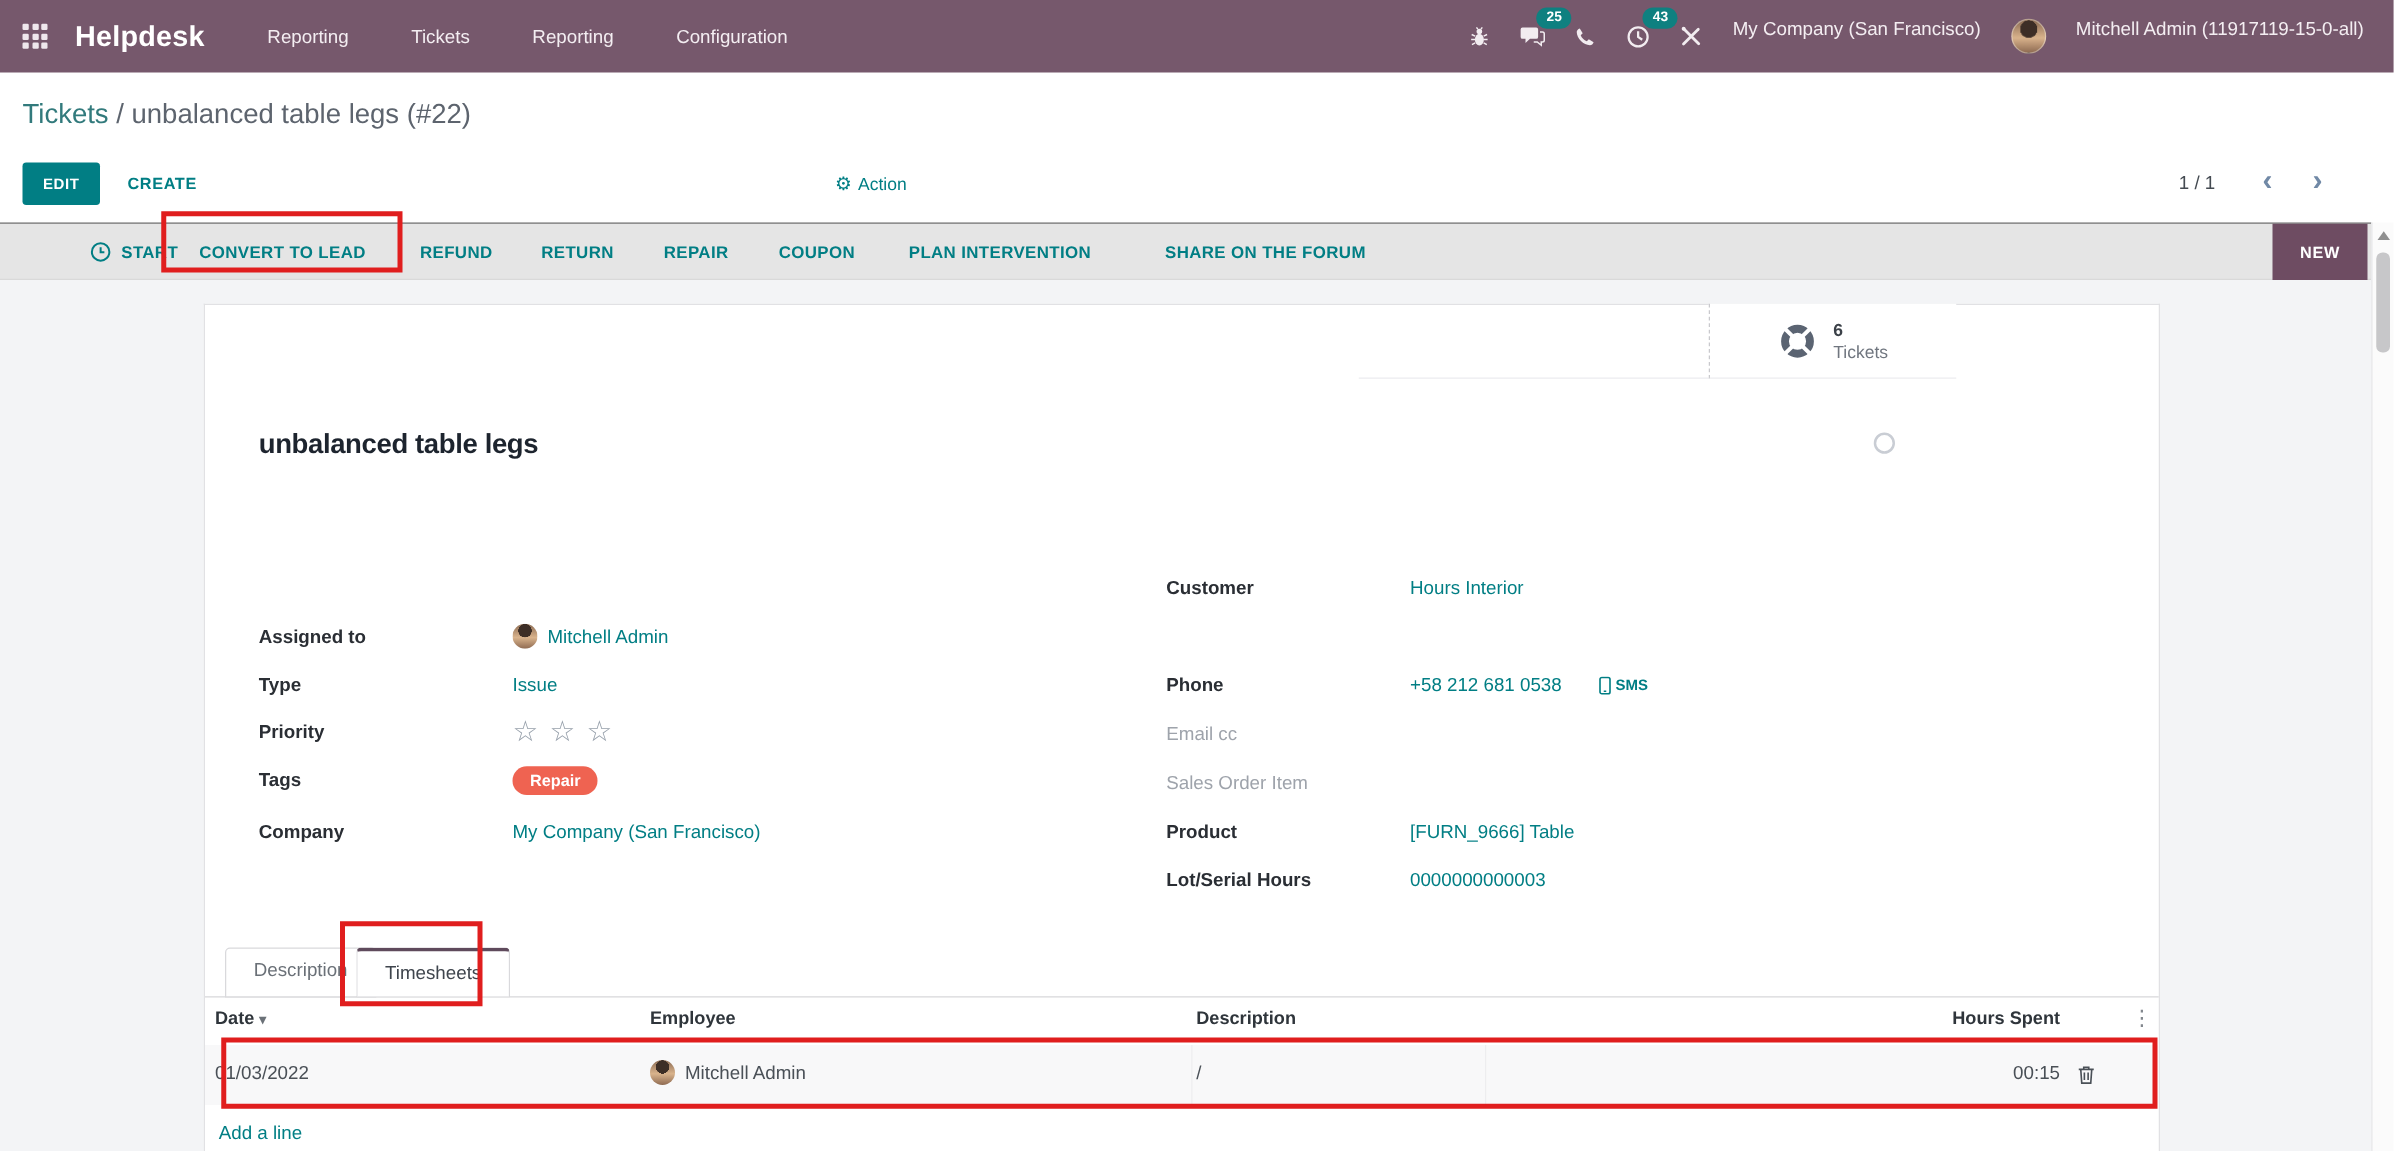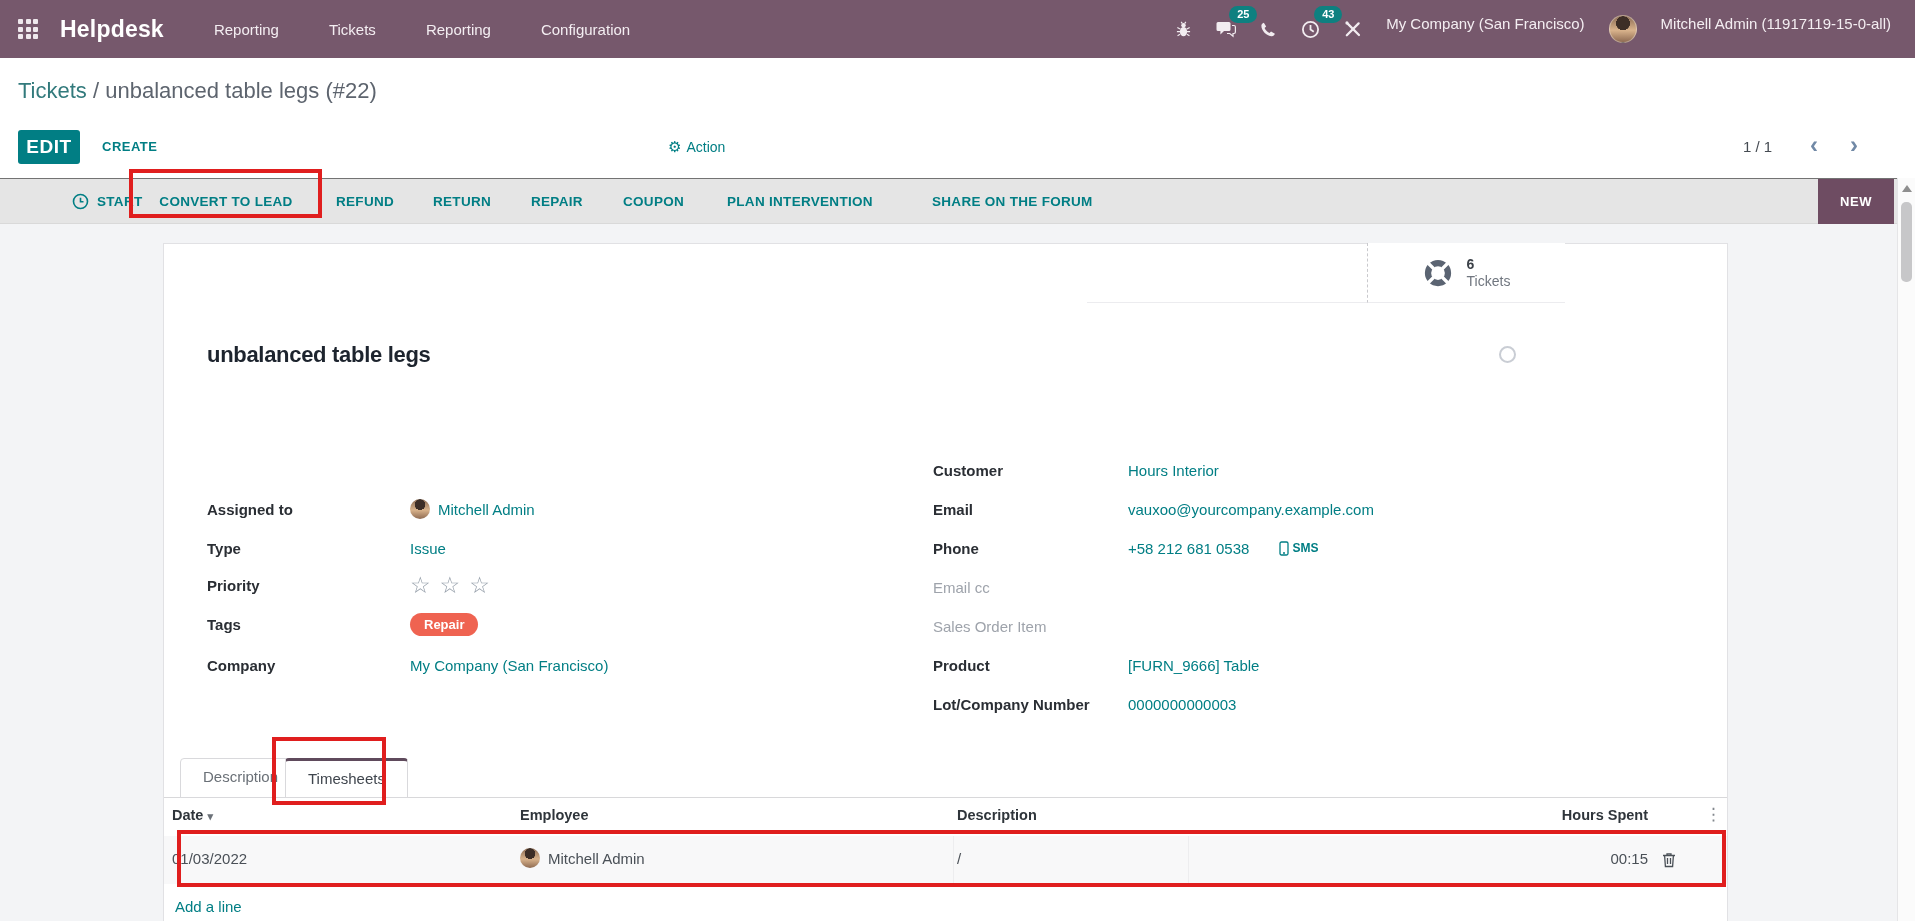--- a/index.html
+++ b/index.html
@@ -26,21 +26,21 @@
   .avatar{border-radius:50%;background:
     radial-gradient(circle at 50% 28%,#3d2e26 0 30%,transparent 31%),
     linear-gradient(180deg,#8a6a52 0%,#d9b38c 55%,#8f6b52 100%);display:inline-block}
   .avatar.nav{width:28px;height:28px;border:1px solid rgba(255,255,255,.35)}
 
   
   .breadcrumb{position:absolute;top:78px;left:18px;font-size:22px;white-space:nowrap}
   .bc-parent{color:#327a7c;cursor:pointer}
   .bc-sep,.bc-current{color:#5d646e}
   .btn-edit{position:absolute;top:130px;left:18px;width:62px;height:34px;background:var(--accent);
-    color:#fff;border:none;font-size:19px;font-weight:bold;letter-spacing:.5px;border-radius:3px;cursor:pointer}
+    color:#fff;border:none;font-size:12px;font-weight:bold;letter-spacing:.5px;border-radius:3px;cursor:pointer}
   .btn-create{position:absolute;top:130px;left:102px;height:34px;line-height:34px;color:var(--accent);
     font-size:13px;font-weight:bold;letter-spacing:.5px;cursor:pointer}
   .action-menu{position:absolute;top:130px;left:668px;height:34px;line-height:34px;color:var(--accent);
     font-size:14px;cursor:pointer}
   .action-menu .gear{font-size:15px;margin-right:5px}
   .pager{position:absolute;top:130px;left:1743px;height:34px;line-height:34px;font-size:15px;color:#454b52}
   .pager-prev,.pager-next{position:absolute;top:129px;height:34px;line-height:32px;font-size:24px;
     font-weight:bold;color:#7189a6;cursor:pointer}
   .pager-prev{left:1810px}.pager-next{left:1850px}
 
@@ -247,24 +247,20 @@
     </div>
     <div class="frow left" style="top:428px">
       <span class="lbl">Company</span>
       <span class="val">My Company (San Francisco)</span>
     </div>
 
     <div class="frow right" style="top:233px">
       <span class="lbl">Customer</span>
       <span class="val">Hours Interior</span>
     </div>
-    <div class="frow right" style="top:272px">
-      <span class="lbl">Email</span>
-      <span class="val">vauxoo@yourcompany.example.com</span>
-    </div>
     <div class="frow right" style="top:311px">
       <span class="lbl">Phone</span>
       <span class="val">+58 212 681 0538</span>
       <span class="sms-suffix">
         <svg width="10" height="15" viewBox="0 0 10 15" fill="none" stroke="#017e84" stroke-width="1.3">
           <rect x="1" y="1" width="8" height="13" rx="1.5"></rect>
             <path d="M4 12h2"></path>
         </svg>
         <span>SMS</span>
       </span>
@@ -275,21 +271,21 @@
     </div>
     <div class="frow right muted" style="top:389px">
       <span class="lbl">Sales Order Item</span>
       <span class="val"></span>
     </div>
     <div class="frow right" style="top:428px">
       <span class="lbl">Product</span>
       <span class="val">[FURN_9666] Table</span>
     </div>
     <div class="frow right" style="top:467px">
-      <span class="lbl">Lot/Company Number</span>
+      <span class="lbl">Lot/Serial Hours</span>
       <span class="val">0000000000003</span>
     </div>
 
     <div class="tab inactive">Description</div>
     <div class="tab active">Timesheets</div>
     <div class="tabs-underline"></div>
 
     <div class="th" style="left:172px">
       <span>Date</span><span class="caret">▾</span>
     </div>

